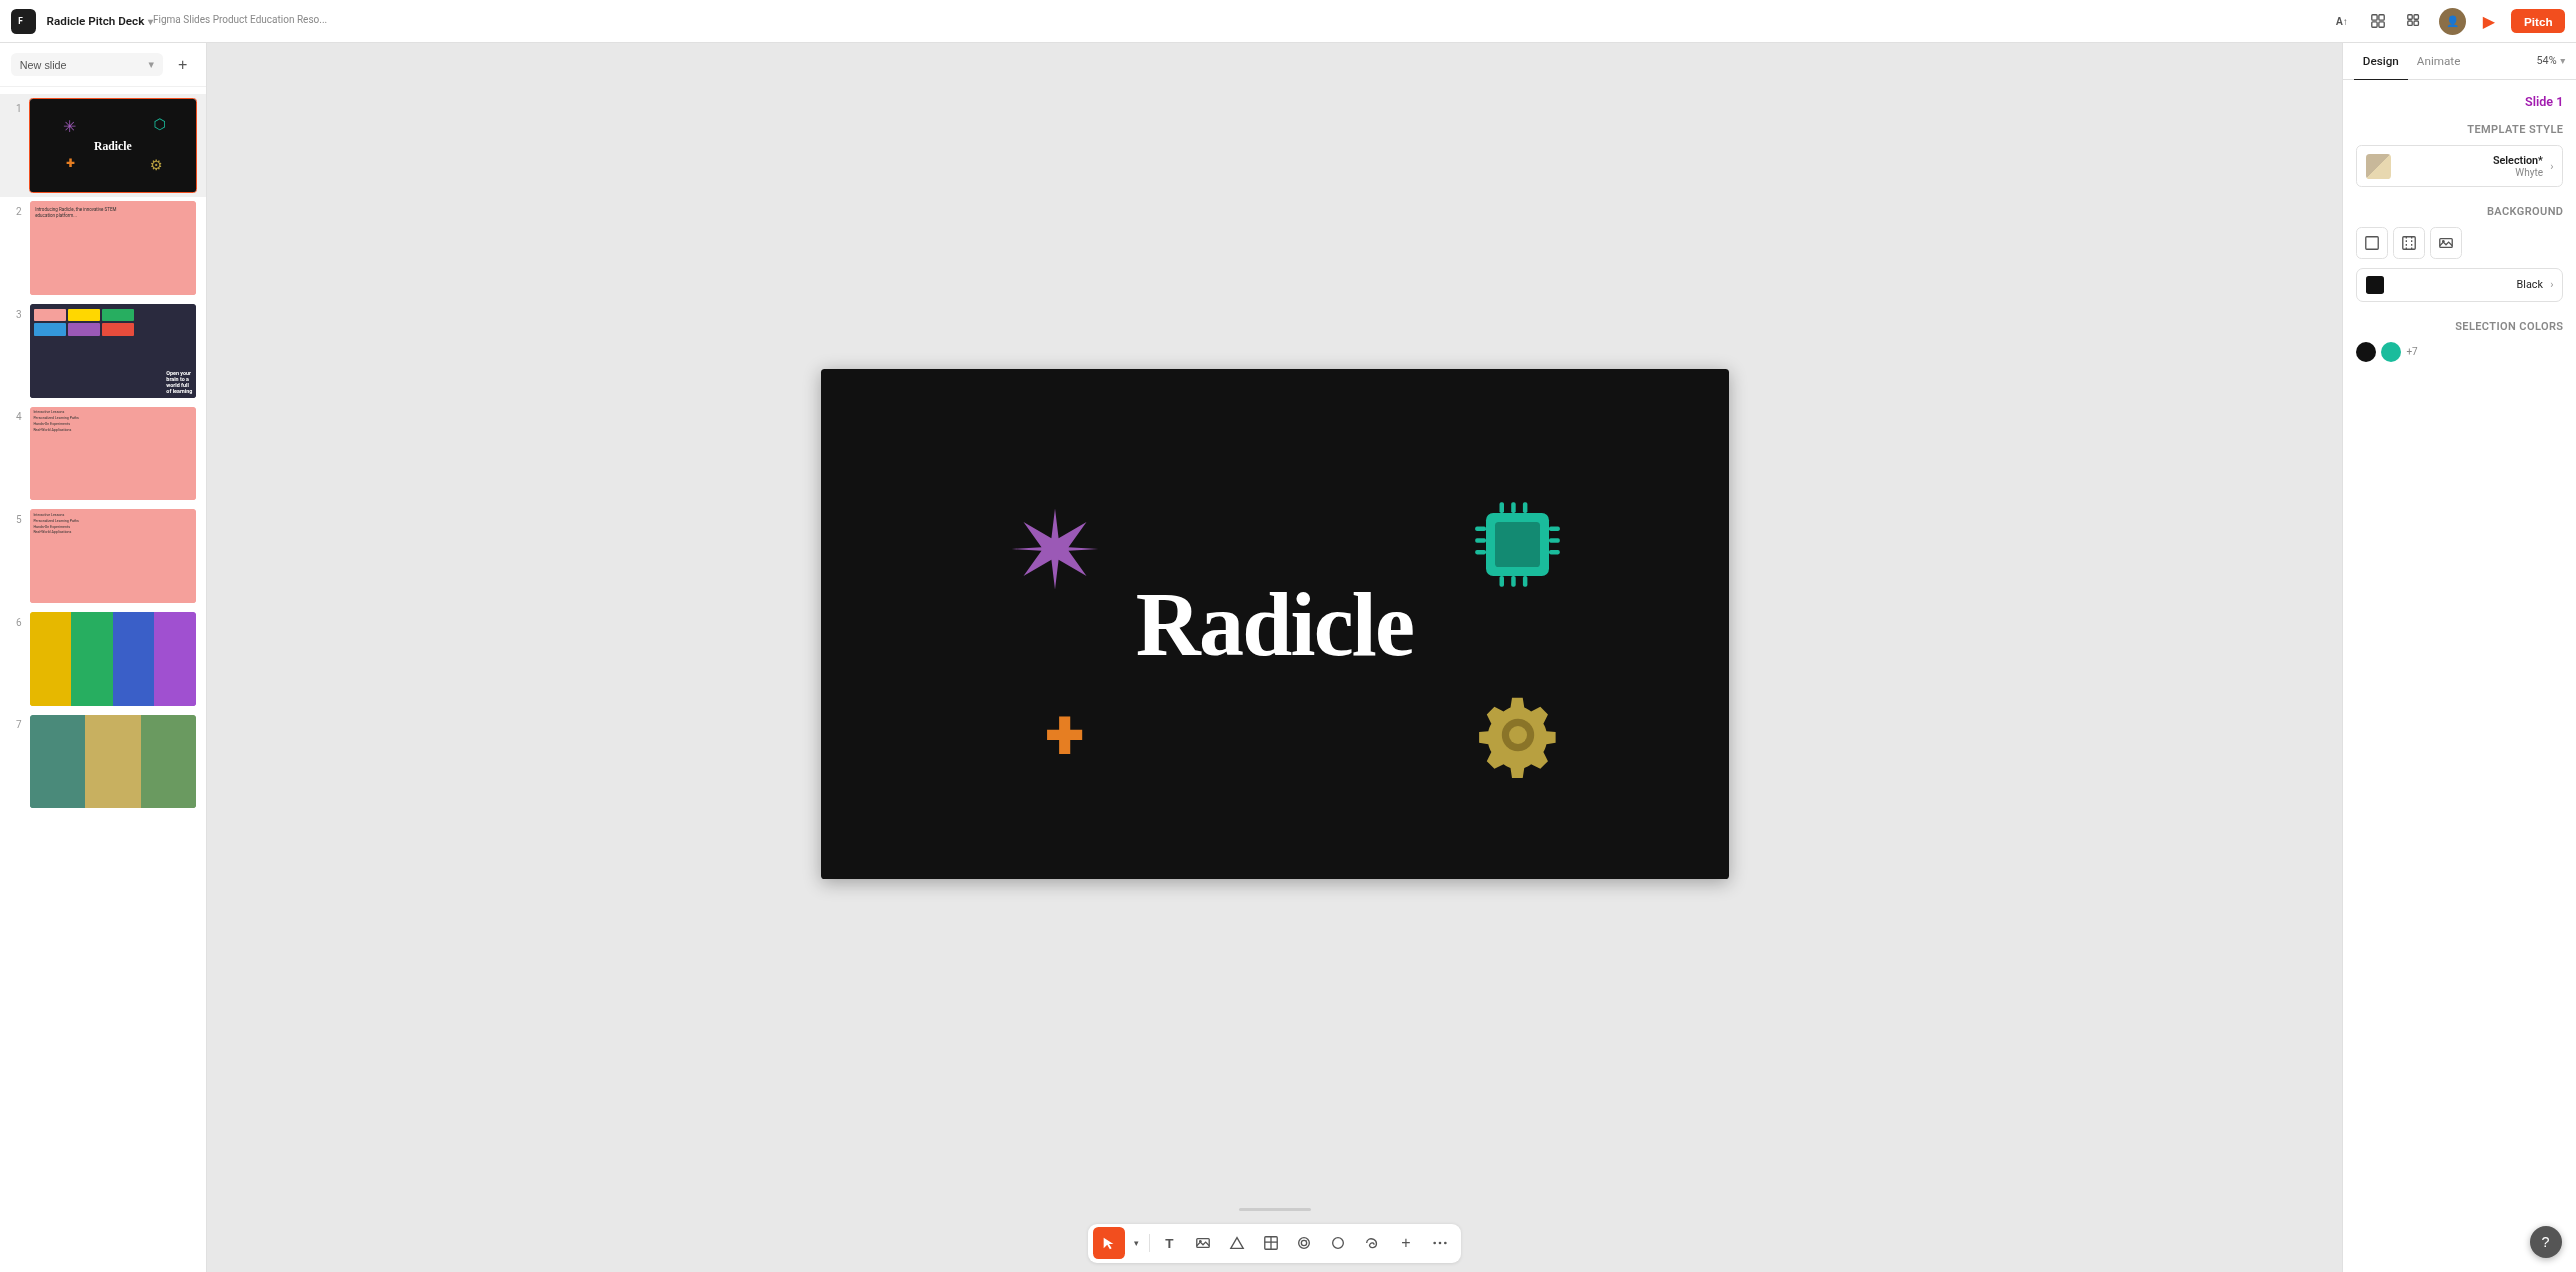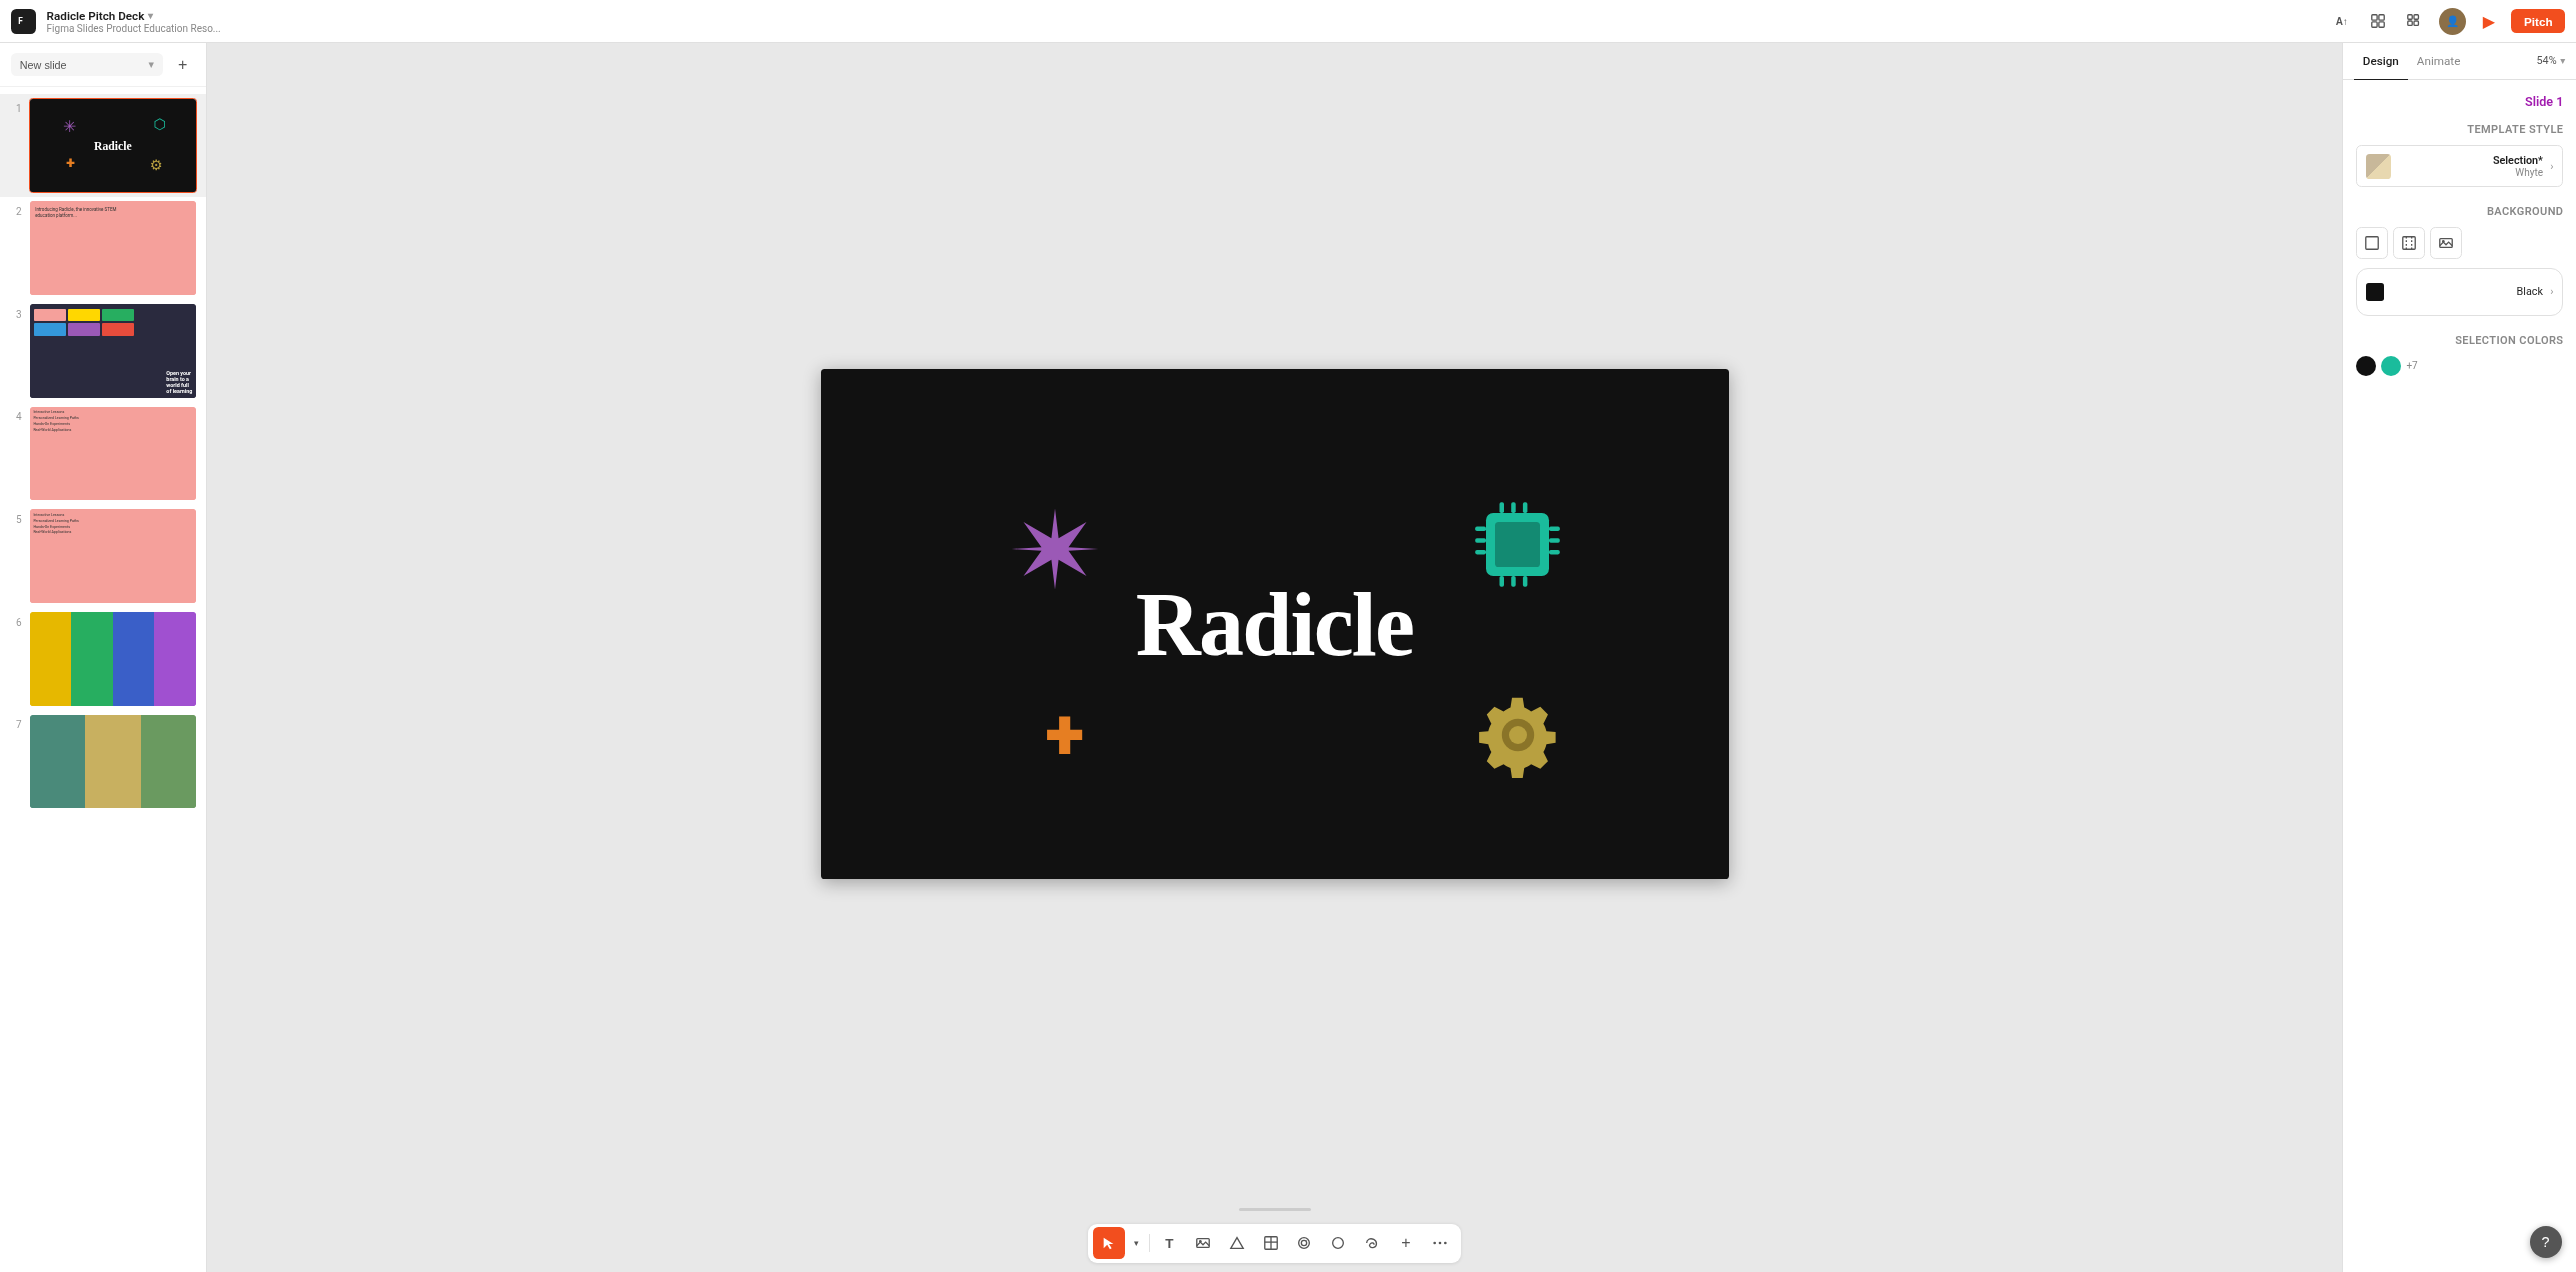--- a/index.html
+++ b/index.html
@@ -34,21 +34,20 @@
       display: flex;
       align-items: center;
       justify-content: center;
       color: white;
       font-size: 10px;
       font-weight: bold;
       cursor: pointer;
     }
     .topbar-file-info {
       display: flex;
-      flex-direction: column;
       flex: 1;
     }
     .topbar-filename {
       font-size: 11.7px;
       font-weight: 600;
       color: #1e1e1e;
       display: flex;
       align-items: center;
       gap: 3.6px;
       cursor: pointer;
@@ -411,22 +410,22 @@
       align-items: center;
       justify-content: center;
       font-size: 14.4px;
       color: #555;
     }
     .bg-color-row {
       display: flex;
       align-items: center;
       gap: 7.2px;
       border: 0.9px solid #e0e0e0;
-      border-radius: 12px;
-      padding: 14px 9px;
+      border-radius: 7px;
+      padding: 7px 9px;
       cursor: pointer;
       margin-top: 8px;
     }
     .bg-color-swatch {
       width: 18px;
       height: 18px;
       border-radius: 2.7px;
       background: #111;
       flex-shrink: 0;
     }

